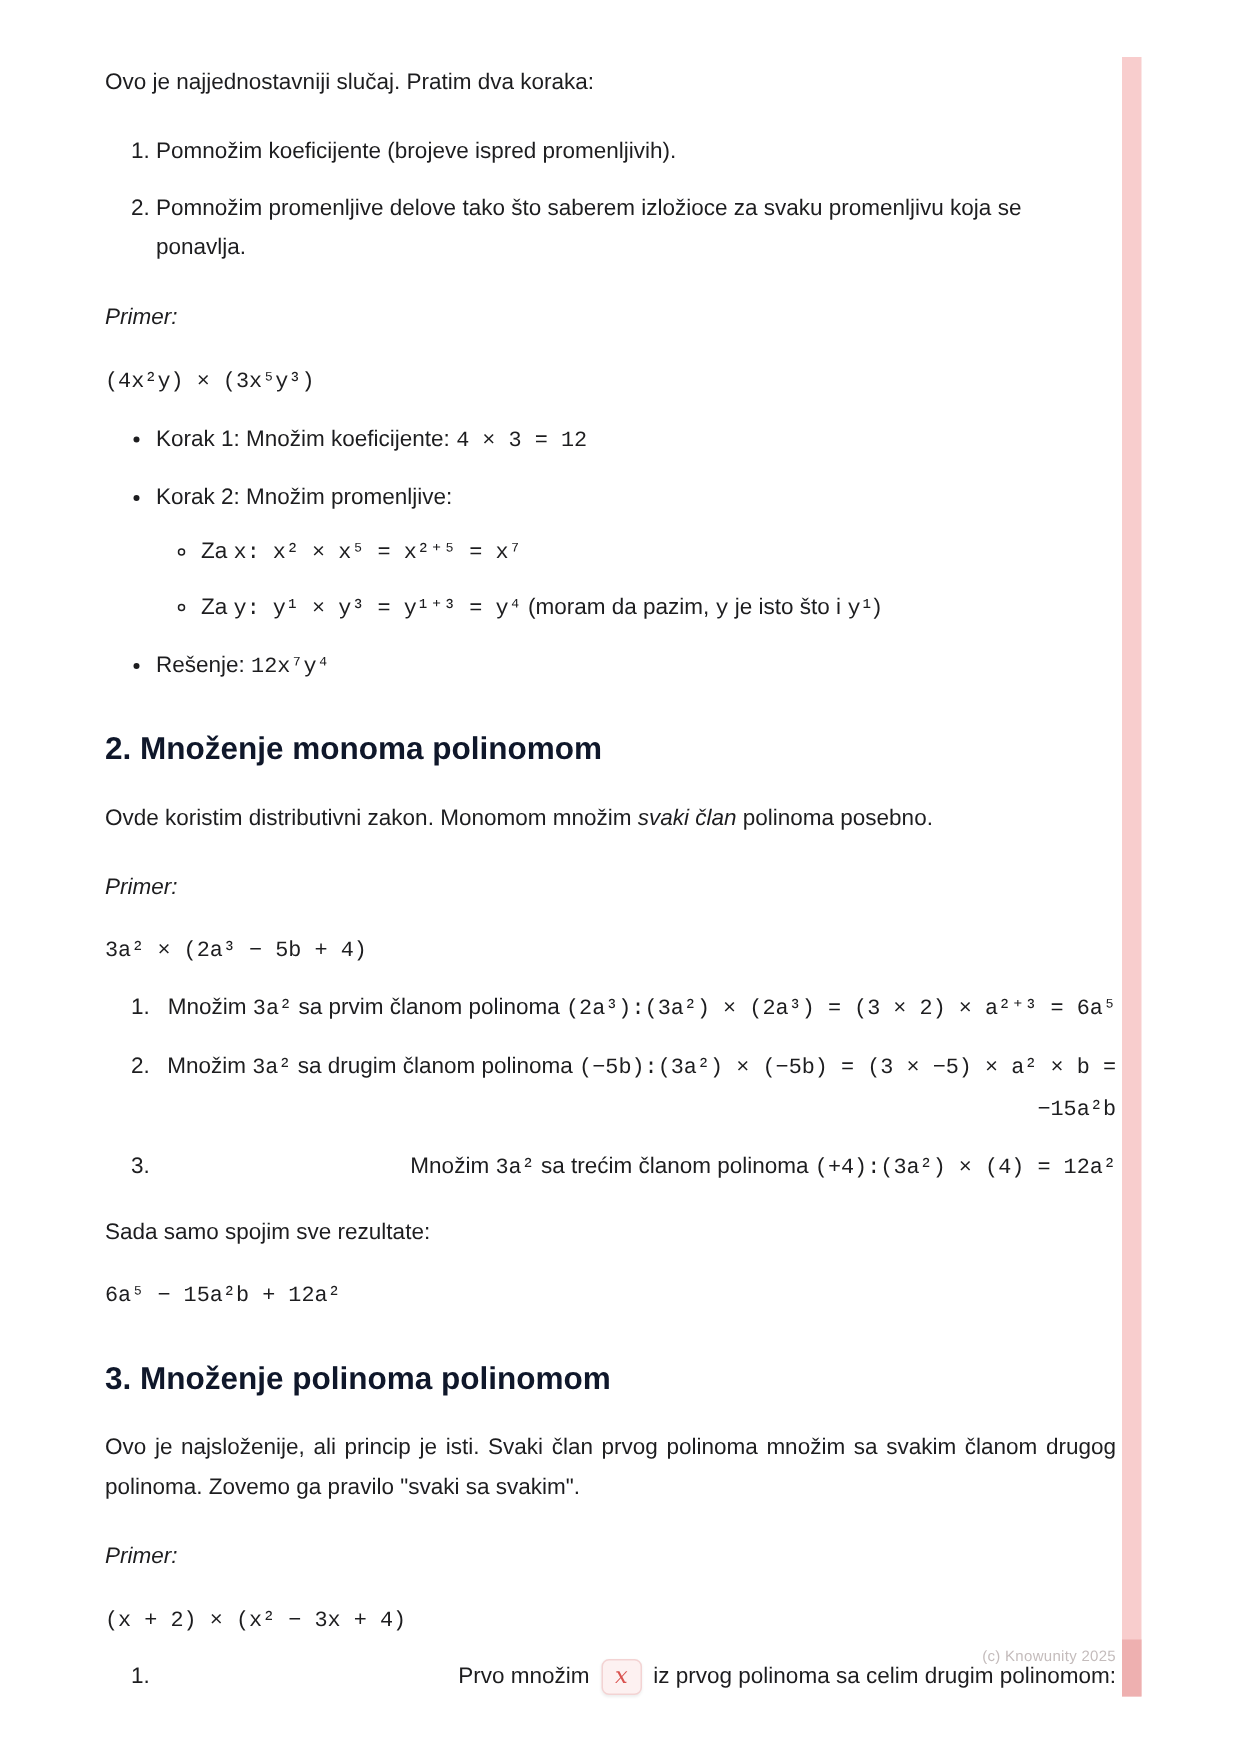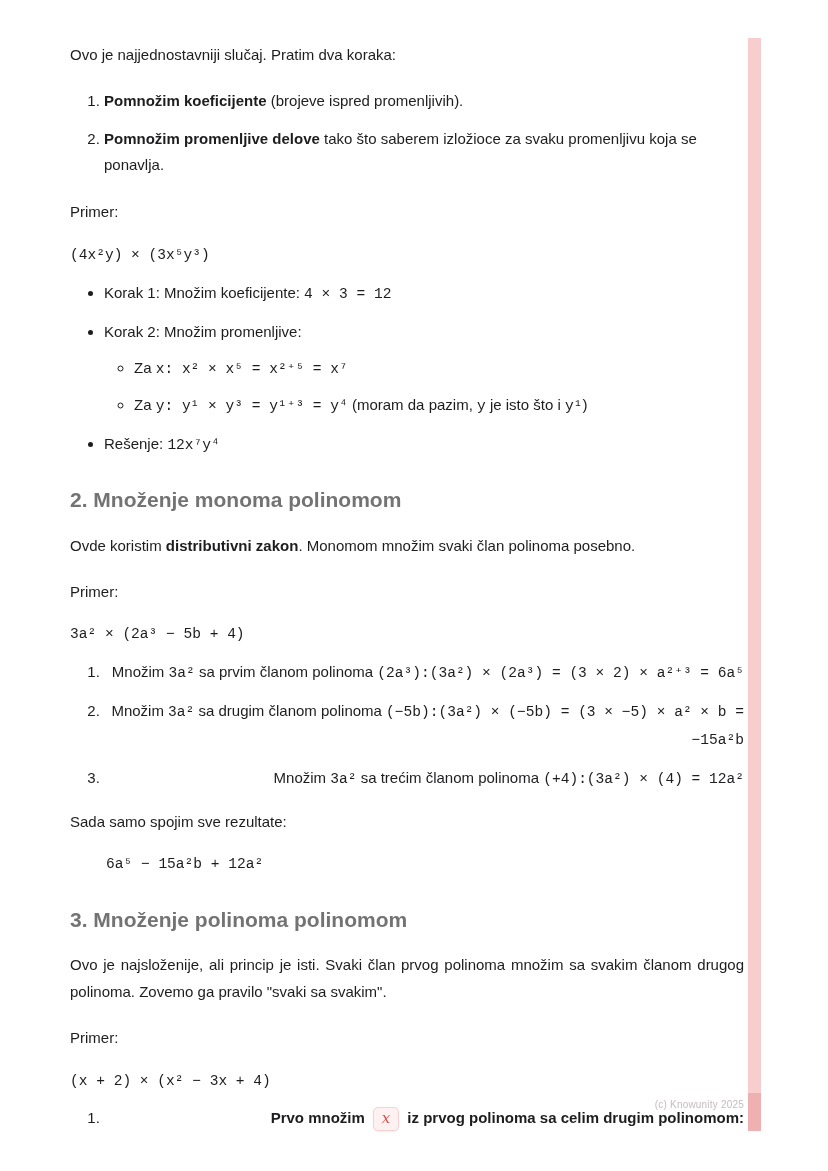--- a/index.html
+++ b/index.html
@@ -23,39 +23,39 @@
 
   .primer { margin-bottom: 16px; }
   .mathline { margin-bottom: 2px; line-height: 1.7; }
 
   ul.bullets { list-style: disc; padding-left: 34px; margin: 0 0 26px 0; }
   ul.bullets > li { margin: 14px 0; line-height: 1.65; }
   ul.subbullets { list-style: circle; padding-left: 30px; margin-top: 8px; }
   ul.subbullets > li { margin: 10px 0; line-height: 1.7; }
 
   h2.section-heading {
-    color: #737373;
+    color: #0f172a;
     font-size: 21px;
     font-weight: 700;
     margin: 30px 0 18px 0;
     line-height: 1.25;
   }
 
   .para { margin-bottom: 20px; text-align: justify; line-height: 1.8; }
   .outro { margin: 16px 0 16px 0; }
-  .result { margin-bottom: 6px; margin-left: 36px; }
+  .result { margin-bottom: 6px; }
 
   ol.final-steps { padding-left: 34px; margin: 2px 0 0 0; text-align: right; }
   ol.final-steps > li { margin: 12px 0; line-height: 1.75; }
   .step-math { margin: 16px 0 0 26px; line-height: 1.7; }
 
   
   .seg-t { }
-  .seg-b { font-weight: 700; }
-  .seg-i { }
+  .seg-b { font-weight: 400; }
+  .seg-i { font-style: italic; }
   .seg-m { font-family: Liberation Mono, monospace; font-size: 0.97em; }
   .seg-badge {
     display: inline-block;
     background: #fdf1f1;
     border: 1px solid #f3d3d3;
     color: #d9534f;
     border-radius: 5px;
     padding: 0 8px;
     margin: 0 8px;
     font-family: "DejaVu Serif", serif;

